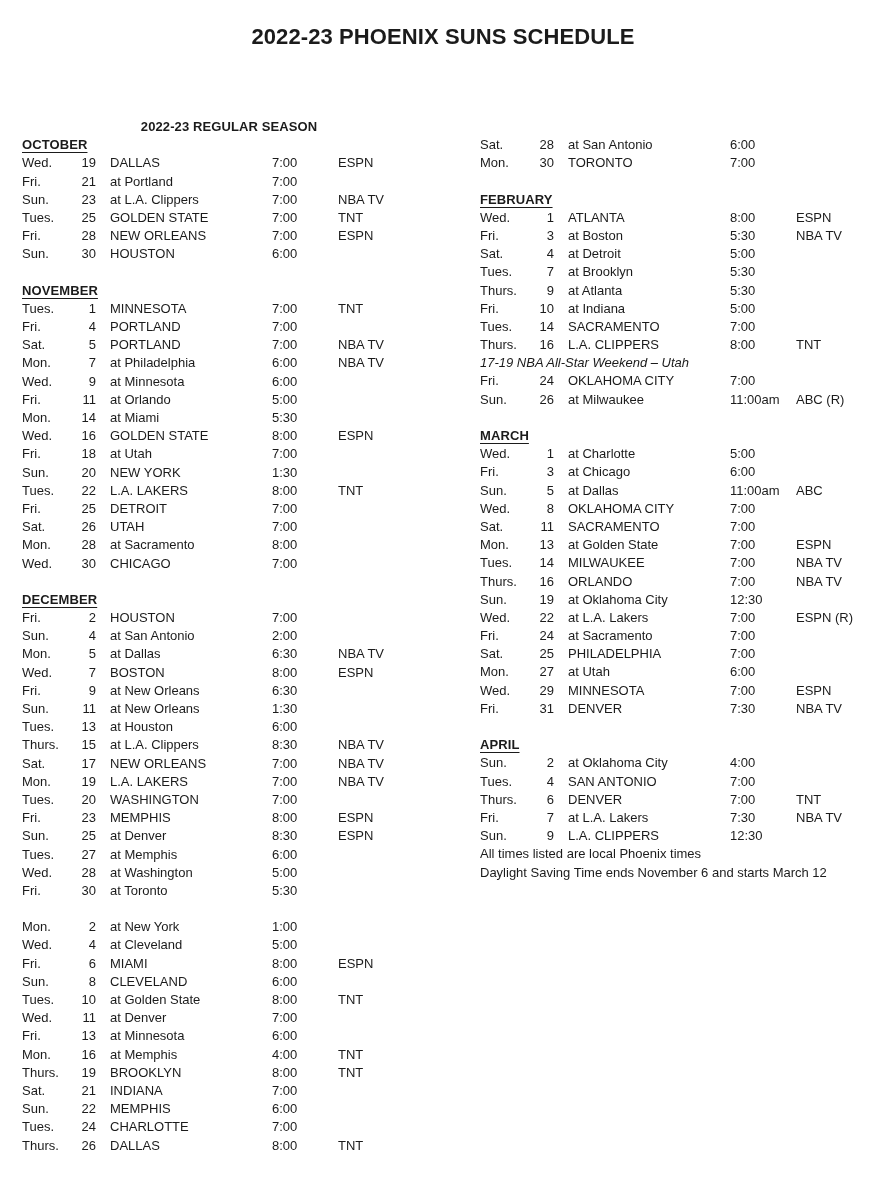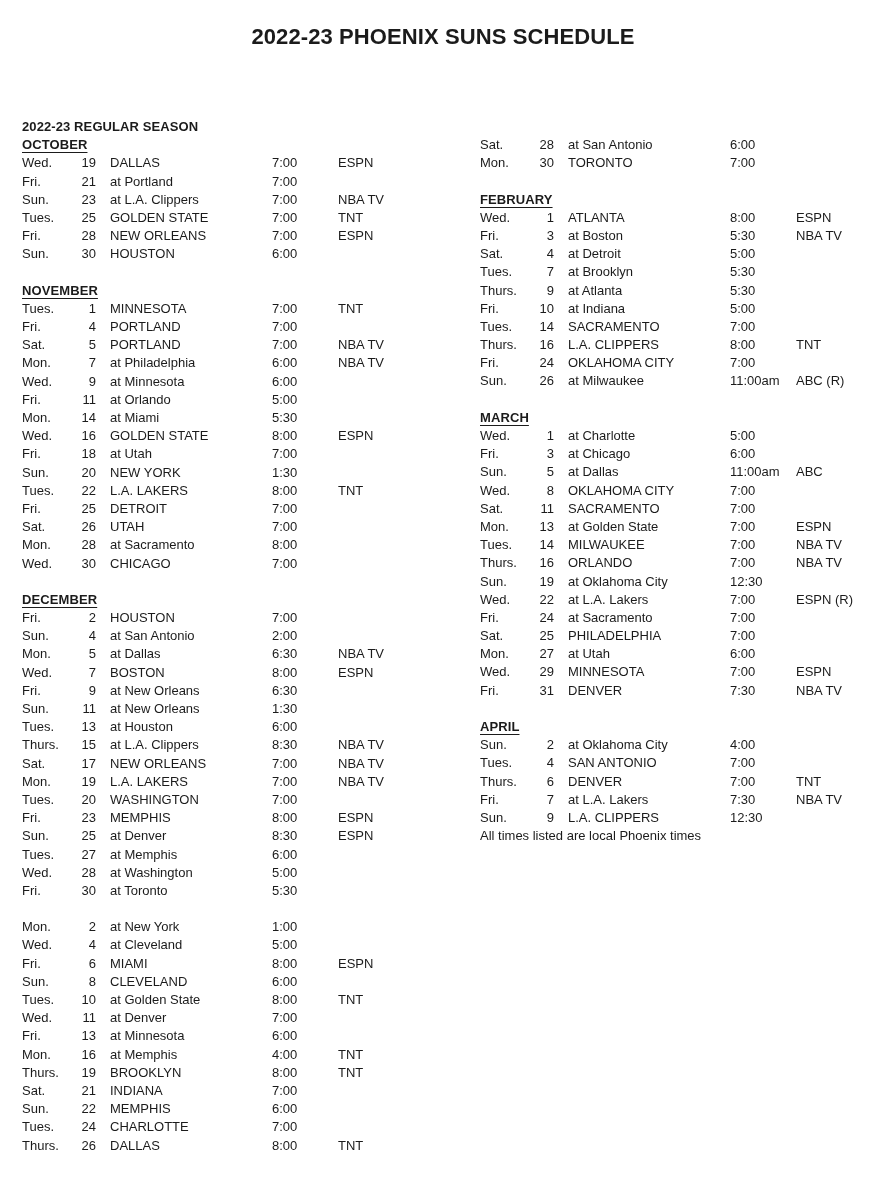--- a/index.html
+++ b/index.html
@@ -14,21 +14,21 @@
   .title-wrap {
     position: absolute; top: 23px; left: 9px; width: 868px;
     text-align: center;
     font-weight: 700; font-size: 22px; line-height: 27px;
     letter-spacing: 0.1px;
   }
   .title-wrap i { font-style: italic; }
   .col { position: absolute; font-size: 13px; line-height: 18.2px; white-space: nowrap; }
   #col-left  { left: 22px;  top: 118px; width: 414px; }
   #col-right { left: 480px; top: 136px; width: 400px; }
-  .season-label { font-weight: 700; height: 18.2px; letter-spacing: 0.1px; }
+  .season-label { font-weight: 700; height: 18.2px; letter-spacing: 0.1px; text-align: center; }
   .month-block { margin-bottom: 18.2px; }
   .month-block:last-child { margin-bottom: 0; }
   .month-header { font-weight: 700; height: 18.2px; letter-spacing: 0.1px; }
   .month-header .u { text-decoration: underline; text-underline-offset: 2.5px; text-decoration-thickness: 1.4px; }
   .game-row {
     display: grid;
     grid-template-columns: 50px 24px 176px 66px 1fr;
     height: 18.2px;
   }
   .c-date { text-align: right; }
@@ -479,20 +479,21 @@
           <div class="c-time">7:00</div>
           <div class="c-net"></div>
         </div>
         <div class="game-row">
           <div class="c-day">Thurs.</div>
           <div class="c-date">16</div>
           <div class="c-opp">L.A. CLIPPERS</div>
           <div class="c-time">8:00</div>
           <div class="c-net">TNT</div>
         </div>
+        <div class="note-line">17-19 NBA All-Star Weekend – Utah</div>
         <div class="game-row">
           <div class="c-day">Fri.</div>
           <div class="c-date">24</div>
           <div class="c-opp">OKLAHOMA CITY</div>
           <div class="c-time">7:00</div>
           <div class="c-net"></div>
         </div>
         <div class="game-row">
           <div class="c-day">Sun.</div>
           <div class="c-date">26</div>
@@ -643,14 +644,15 @@
           <div class="c-day">Sun.</div>
           <div class="c-date">9</div>
           <div class="c-opp">L.A. CLIPPERS</div>
           <div class="c-time">12:30</div>
           <div class="c-net"></div>
         </div>
       </div>
     </div>
   <div id="footnotes">
       <div class="footnote-line">All times listed are local Phoenix times</div>
+      <div class="footnote-line">Daylight Saving Time ends November 6 and starts March 12</div>
     </div>
 </div>
 
 </body></html>

